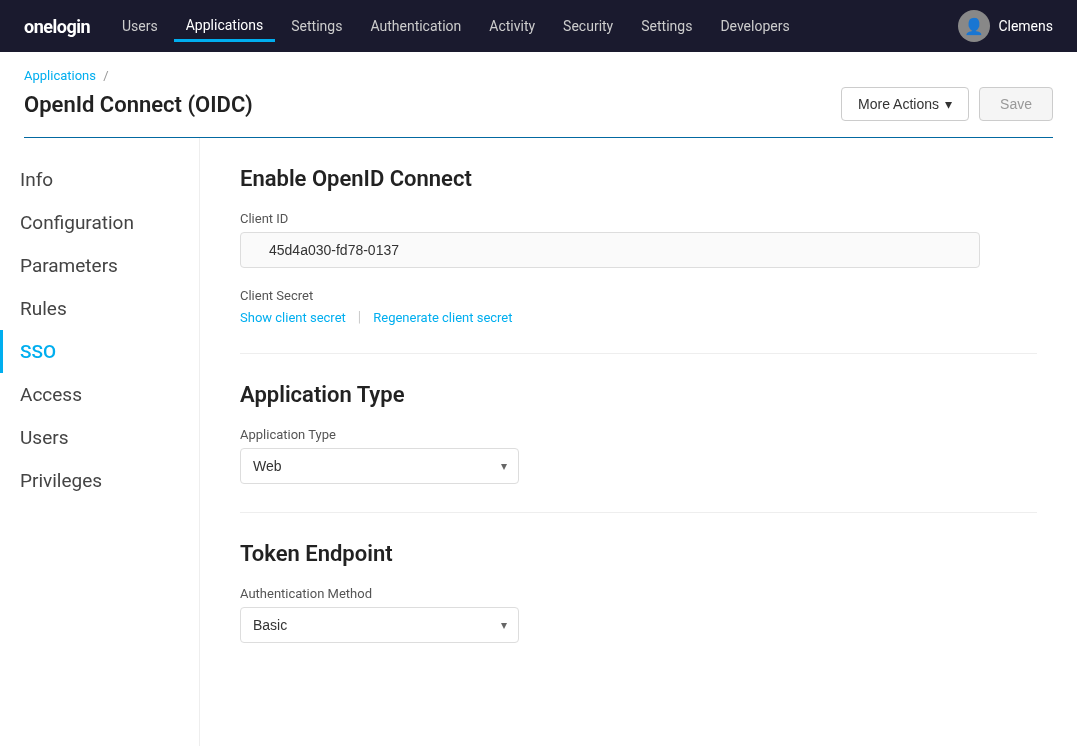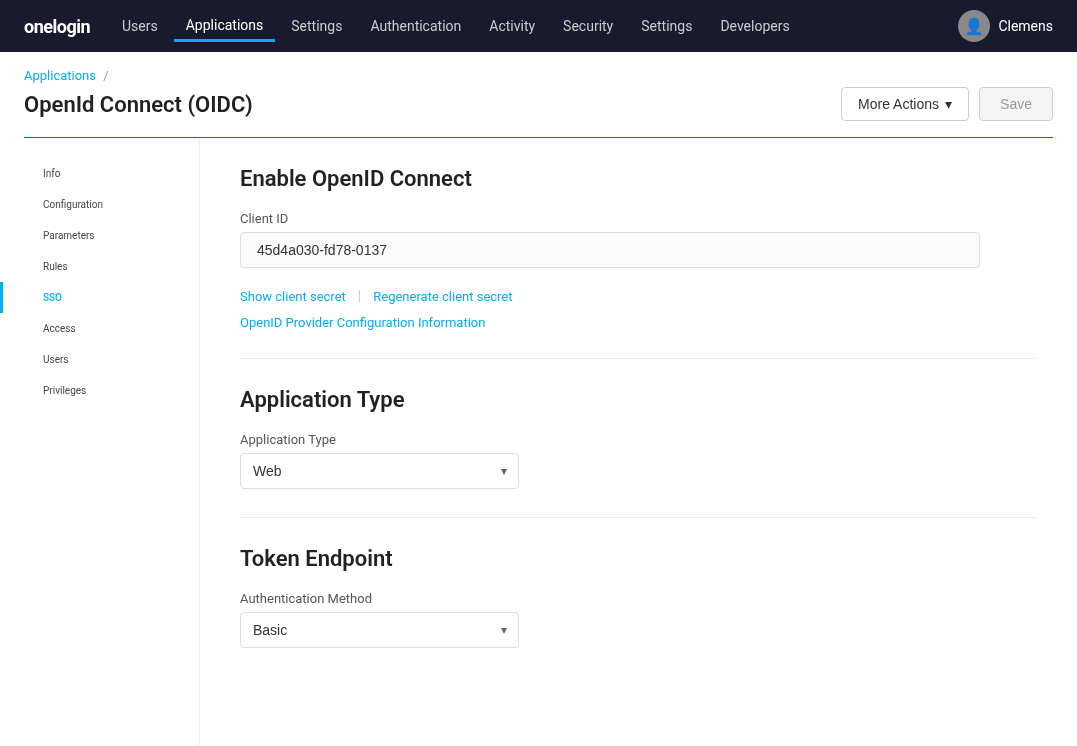--- a/index.html
+++ b/index.html
@@ -113,24 +113,24 @@
 
     
     .sidebar {
       width: 200px;
       padding: 20px 0;
       border-right: 1px solid #eee;
       flex-shrink: 0;
       background: #fff;
     }
     .sidebar-item {
-      padding: 10px 40px;
+      padding: 10px 17px;
       cursor: pointer;
       color: #444;
-      font-size: 10px;
+      font-size: 19px;
       border-left: 3px solid transparent;
     }
     .sidebar-item.active {
       color: #00aeef;
       border-left: 3px solid #00aeef;
       font-weight: 500;
     }
 
     
     .main-content {
@@ -149,21 +149,21 @@
     }
     .form-label {
       font-size: 13px;
       color: #555;
       margin-bottom: 6px;
       display: block;
     }
     .form-control {
       width: 100%;
       max-width: 740px;
-      padding: 9px 16px;
+      padding: 9px 28px;
       border: 1px solid #ddd;
       border-radius: 4px;
       font-size: 14px;
       color: #333;
       background: #fafafa;
     }
     .links-row {
       display: flex;
       gap: 0;
       align-items: center;
@@ -288,27 +288,25 @@
   <main class="main-content">
 
     <h2 class="section-title">Enable OpenID Connect</h2>
 
     <div class="form-group">
       <label class="form-label">Client ID</label>
       <input class="form-control" type="text" readonly="" value="45d4a030-fd78-0137" style="">
     </div>
 
     <div class="form-group">
+      <label class="form-label">Client Secret</label>
       <div class="links-row">
         <a class="link-action">Show client secret</a>
         <span class="link-separator">|</span>
         <a class="link-action">Regenerate client secret</a>
-      </div>
-      <div class="link-block">
-        <a class="link-action">OpenID Provider Configuration Information</a>
       </div>
     </div>
 
     <hr class="section-divider">
 
     <h2 class="section-title">Application Type</h2>
 
     <div class="form-group">
       <label class="form-label">Application Type</label>
       <div class="select-wrapper">

